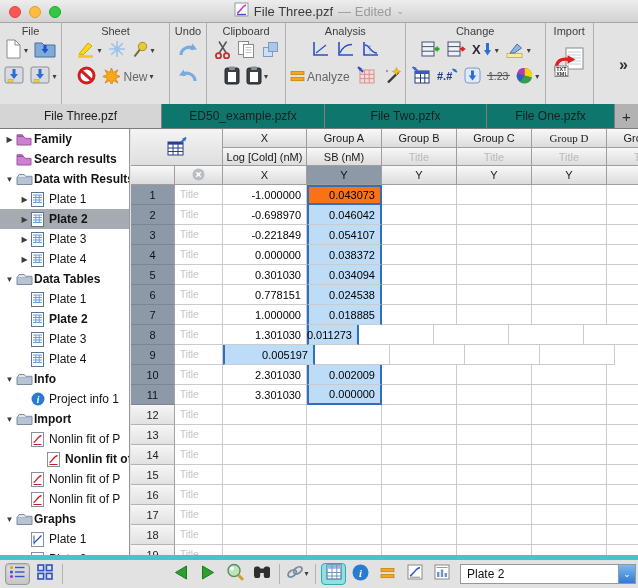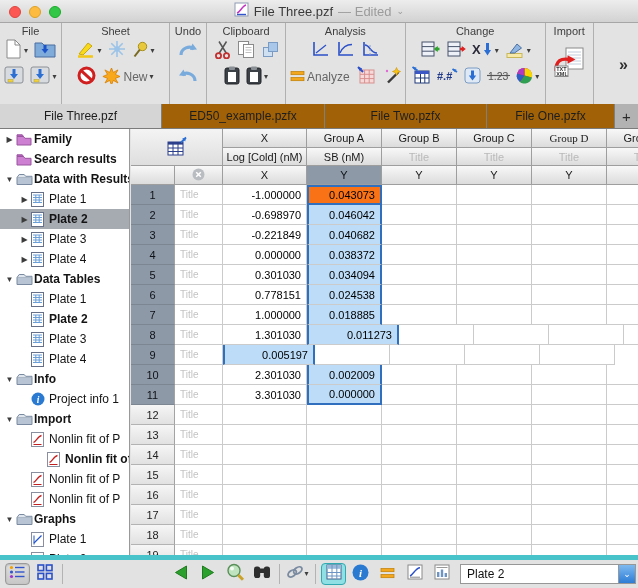--- a/index.html
+++ b/index.html
@@ -38,21 +38,21 @@
   .tgroup.single .trow{height:52px;}
   .tbtn{display:flex;align-items:center;gap:2px;cursor:default;}
   .tbtn-label{font-size:12px;color:#666;}
   .dd{font-size:8px;color:#3f3f3f;line-height:1;}
   .toolbar-overflow{position:absolute;right:10px;top:56px;font-size:16px;font-weight:bold;color:#2f2f2f;}
 
   
   .tabbar{position:absolute;top:104px;left:0;right:0;height:25px;background:#8f8f8f;
     display:flex;border-bottom:1px solid #7b7b7b;}
   .tab{flex:none;height:100%;display:flex;align-items:center;justify-content:center;
-    font-size:12px;color:#1d1d1d;background:#a16207;border-right:1px solid #7f7f7f;}
+    font-size:12px;color:#1d1d1d;background:#0f766e;border-right:1px solid #7f7f7f;}
   .tab.active{background:#d5d5d5;}
   .tab-add{flex:1;display:flex;align-items:center;justify-content:center;
     background:#b2b2b2;font-size:15px;color:#2c2c2c;}
 
   
   .sidebar{position:absolute;top:129px;left:0;width:130px;bottom:33px;background:#fff;
     border-right:1px solid #999;overflow:hidden;}
   .srow{height:20px;display:flex;align-items:center;font-size:12px;color:#141414;
     white-space:nowrap;overflow:hidden;}
   .srow.bold .slabel{font-weight:bold;}
@@ -719,21 +719,21 @@
         <div class="dcell ycell selrange" style="width: 75px;">0.046042</div>
         <div class="dcell ycell" style="width: 75px;"></div>
         <div class="dcell ycell" style="width: 75px;"></div>
         <div class="dcell ycell" style="width: 75px;"></div>
         <div class="dcell ycell" style="width: 75px;"></div>
       </div>
       <div class="drow">
         <div class="dcell rn selrn">3</div>
         <div class="dcell titlecell">Title</div>
         <div class="dcell xcell">-0.221849</div>
-        <div class="dcell ycell selrange" style="width: 75px;">0.040682</div>
+        <div class="dcell ycell selrange" style="width: 75px;">0.054107</div>
         <div class="dcell ycell" style="width: 75px;"></div>
         <div class="dcell ycell" style="width: 75px;"></div>
         <div class="dcell ycell" style="width: 75px;"></div>
         <div class="dcell ycell" style="width: 75px;"></div>
       </div>
       <div class="drow">
         <div class="dcell rn selrn">4</div>
         <div class="dcell titlecell">Title</div>
         <div class="dcell xcell">0.000000</div>
         <div class="dcell ycell selrange" style="width: 75px;">0.038372</div>
@@ -769,21 +769,21 @@
         <div class="dcell ycell selrange" style="width: 75px;">0.018885</div>
         <div class="dcell ycell" style="width: 75px;"></div>
         <div class="dcell ycell" style="width: 75px;"></div>
         <div class="dcell ycell" style="width: 75px;"></div>
         <div class="dcell ycell" style="width: 75px;"></div>
       </div>
       <div class="drow">
         <div class="dcell rn selrn">8</div>
         <div class="dcell titlecell">Title</div>
         <div class="dcell xcell">1.301030</div>
-        <div class="dcell ycell selrange" style="width: 92px;">0.011273</div>
+        <div class="dcell ycell selrange" style="width: 52px;">0.011273</div>
         <div class="dcell ycell" style="width: 75px;"></div>
         <div class="dcell ycell" style="width: 75px;"></div>
         <div class="dcell ycell" style="width: 75px;"></div>
         <div class="dcell ycell" style="width: 75px;"></div>
       </div>
       <div class="drow">
         <div class="dcell rn selrn">9</div>
         <div class="dcell titlecell">Title</div>
         <div class="dcell ycell selrange" style="width: 92px;">0.005197</div>
         <div class="dcell ycell" style="width: 75px;"></div>

